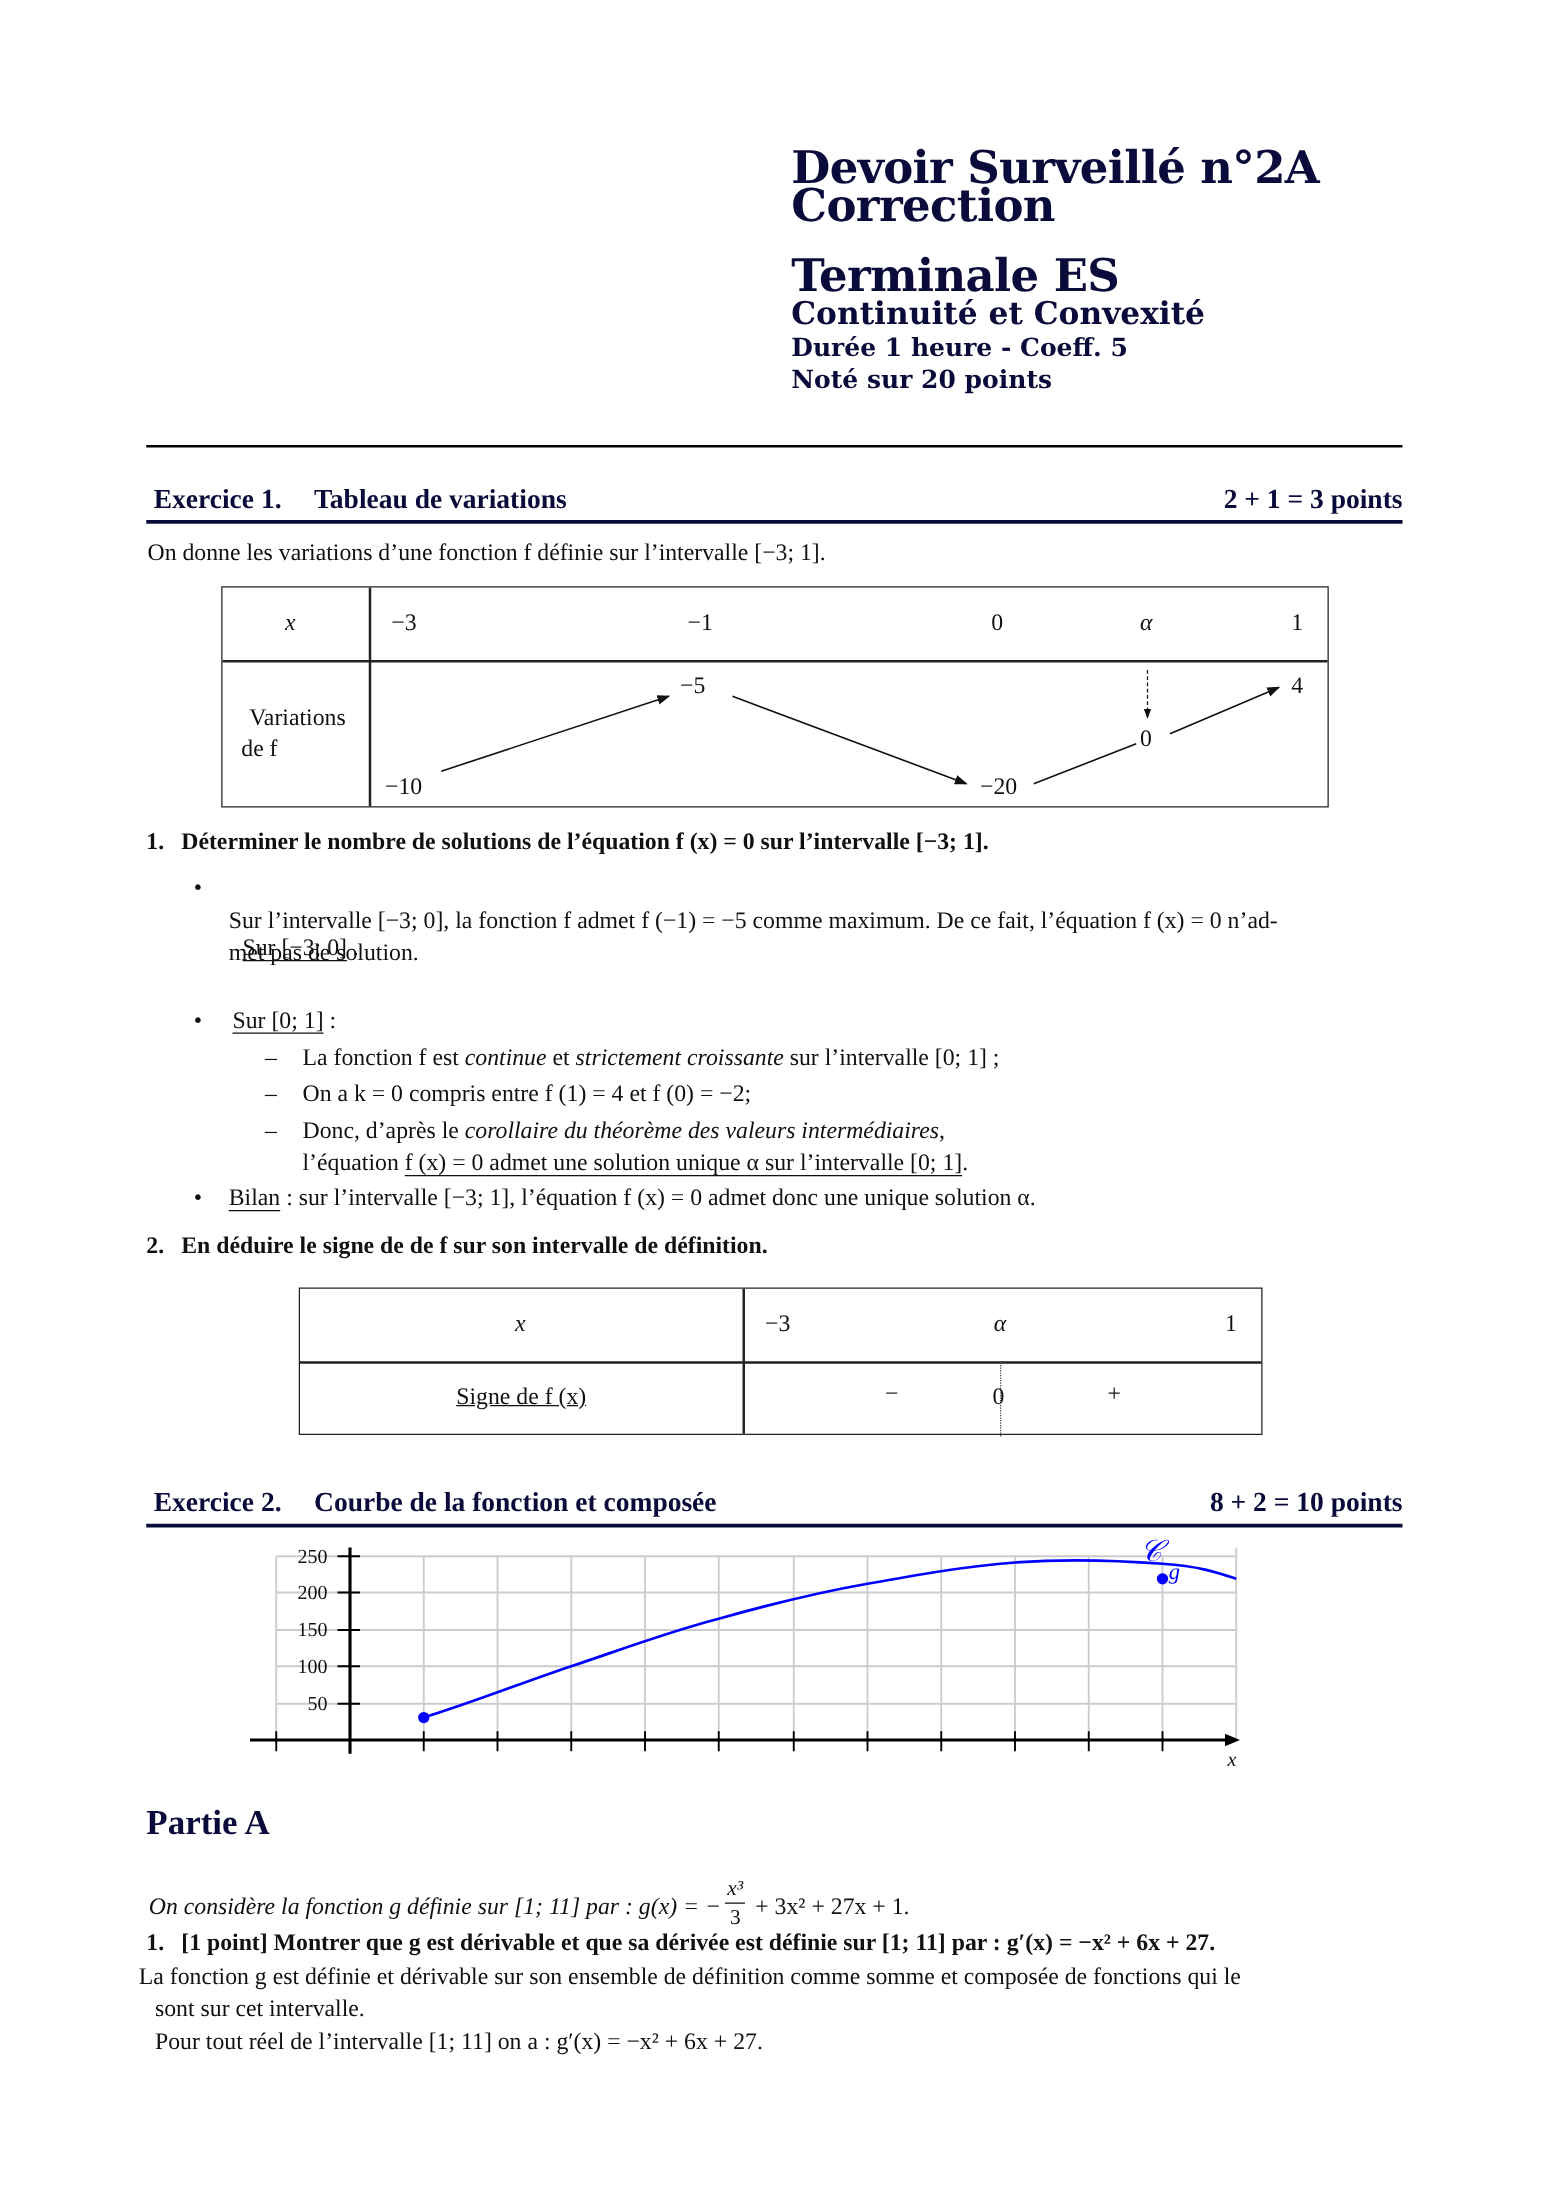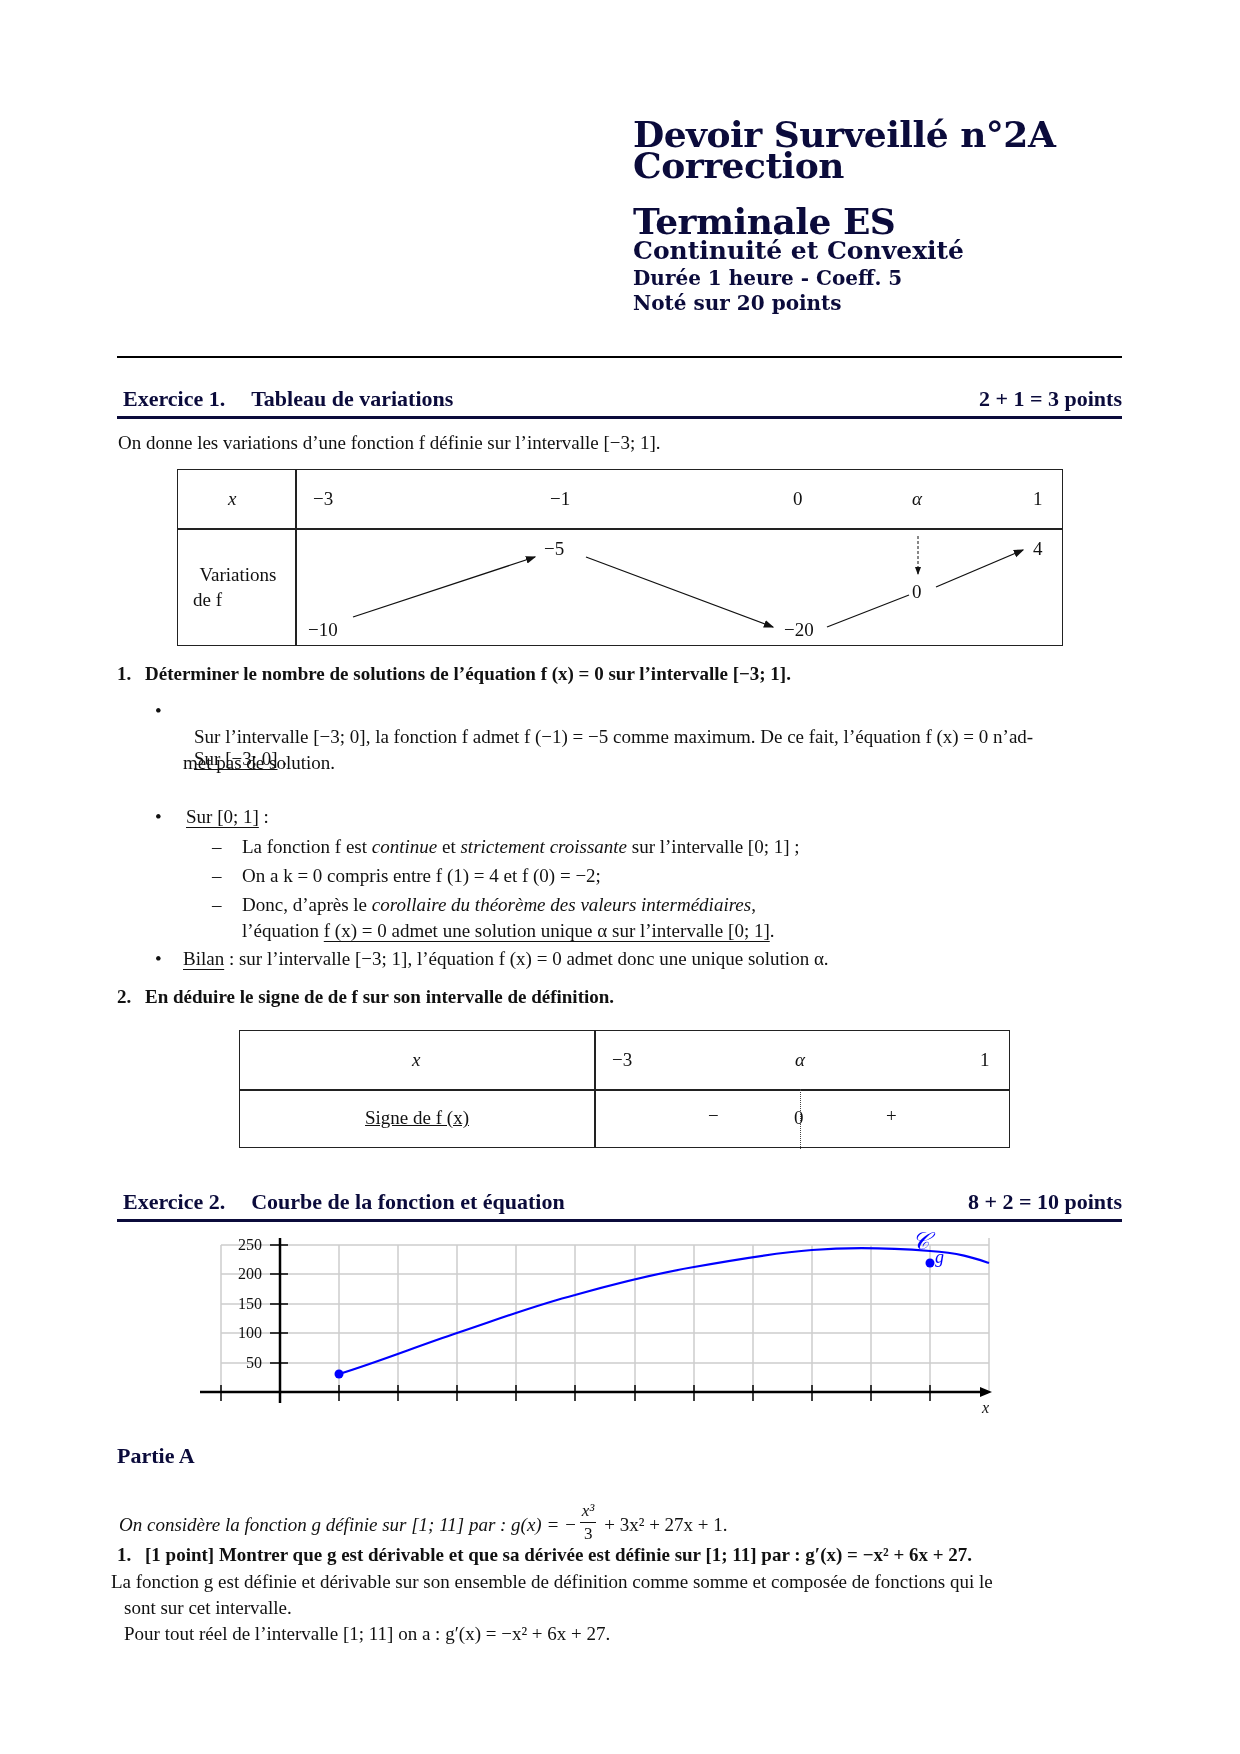--- a/index.html
+++ b/index.html
@@ -77,21 +77,21 @@
     <line x1="758" y1="117" x2="845" y2="80" stroke="#111" stroke-width="1.3" marker-end="url(#ah)"></line>
     <line x1="740" y1="66" x2="740" y2="104" stroke="#111" stroke-width="1" stroke-dasharray="3,2" marker-end="url(#ah)"></line>
   </svg>
 </div>
 
 <div class="list-line bold" style="left:117px; top:663px;">1.</div>
 <div class="list-line bold" style="left:145px; top:663px;">Déterminer le nombre de solutions de l’équation f (x) = 0 sur l’intervalle [−3; 1].</div>
 
 <div class="list-line" style="left:155px; top:700px;">•</div>
 <div class="list-line" style="left:194px; top:700px;margin-top:48px;"><span class="ul">Sur [−3; 0]</span><span> .</span></div>
-<div class="list-line" style="left:194px; top:726px;">Sur l’intervalle [−3; 0], la fonction f admet f (−1) = −5 comme maximum. De ce fait, l’équation f (x) = 0 n’ad-</div>
+<div class="list-line" style="left:183px; top:726px;">Sur l’intervalle [−3; 0], la fonction f admet f (−1) = −5 comme maximum. De ce fait, l’équation f (x) = 0 n’ad-</div>
 <div class="list-line" style="left:183px; top:752px;">met pas de solution.</div>
 
 <div class="list-line" style="left:155px; top:806px;">•</div>
 <div class="list-line" style="left:186px; top:806px;"><span class="ul">Sur [0; 1]</span><span> :</span></div>
 
 <div class="list-line" style="left:212px; top:836px;">–</div>
 <div class="list-line" style="left:242px; top:836px;">
   <span>La fonction f est </span><span class="it">continue</span><span> et </span><span class="it">strictement croissante</span><span> sur l’intervalle [0; 1] ;</span>
 </div>
 <div class="list-line" style="left:212px; top:865px;">–</div>
@@ -118,21 +118,21 @@
   <div class="lbl txt" style="left:372px; top:16px;">−3</div>
   <div class="lbl txt it" style="left:555px; top:16px;">α</div>
   <div class="lbl txt" style="left:740px; top:16px;">1</div>
   <div class="lbl txt" style="left:468px; top:72px;">−</div>
   <div class="lbl txt" style="left:554px; top:74px;">0</div>
   <div class="lbl txt" style="left:646px; top:72px;">+</div>
   <div class="abs" style="left:560px; top:58px; width:0; height:60px; border-left:1px dotted #444;"></div>
 </div>
 
 <div class="ex-head" style="top:1189px;">
-  <span class="left"><span>Exercice 2.</span><span class="ttl">Courbe de la fonction et équation</span></span>
+  <span class="left"><span>Exercice 2.</span><span class="ttl">Courbe de la fonction et composée</span></span>
   <span class="right">8 + 2 = 10 points</span>
 </div>
 
 <svg class="chart" width="820" height="190" viewBox="0 0 820 190">
 
   <g stroke="#cccccc" stroke-width="1.5">
     <line x1="21" y1="20" x2="21" y2="167"></line>
     <line x1="139" y1="20" x2="139" y2="167"></line>
     <line x1="198" y1="20" x2="198" y2="167"></line>
     <line x1="257" y1="20" x2="257" y2="167"></line>
@@ -185,21 +185,21 @@
   </g>
 
   <path d="M139,149 C178,137 218,121 257,108 C296,95 336,80 375,70 C414,59 454,49 494,42 C533,35 572,28 612,25 C651,22 691,23 730,26 C760,28 774,33 789,38" fill="none" stroke="#0000ff" stroke-width="2.2"></path>
   <circle cx="139" cy="149" r="4.5" fill="#0000ff"></circle>
   <circle cx="730" cy="38" r="4.5" fill="#0000ff"></circle>
   <text x="712" y="24" font-size="24" font-style="italic" fill="#0000ff">𝒞</text>
   <text x="735" y="38" font-size="18" font-style="italic" fill="#0000ff">g</text>
   <text x="782" y="188" font-size="16" font-style="italic" fill="#111">x</text>
 </svg>
 
-<div class="abs bold navy" style="left:117px; top:1443px; font-family:'Liberation Serif', serif; font-size:22px;">Partie A</div>
+<div class="abs bold navy" style="left:117px; top:1443px; font-family:'Liberation Serif', serif; font-size:28px;">Partie A</div>
 
 <div class="list-line it" style="left:119px; top:1504px; white-space:nowrap;">
   <span>On considère la fonction g définie sur [1; 11] par : g(x) = −</span><span style="display:inline-block; vertical-align:middle; text-align:center; margin:0 3px; font-style:italic; position:relative; top:-4px;"><span style="display:block; border-bottom:1.5px solid #111; padding:0 2px; font-size:17px; line-height:22px;">x³</span><span style="display:block; font-style:normal; font-size:17px; line-height:22px;">3</span></span><span style="font-style:normal"> + 3x² + 27x + 1.</span>
 </div>
 
 <div class="list-line bold" style="left:117px; top:1544px;">1.</div>
 <div class="list-line bold" style="left:145px; top:1544px;">[1 point] Montrer que g est dérivable et que sa dérivée est définie sur [1; 11] par : g′(x) = −x² + 6x + 27.</div>
 <div class="list-line" style="left:111px; top:1571px;">La fonction g est définie et dérivable sur son ensemble de définition comme somme et composée de fonctions qui le</div>
 <div class="list-line" style="left:124px; top:1597px;">sont sur cet intervalle.</div>
 <div class="list-line" style="left:124px; top:1623px;">Pour tout réel de l’intervalle [1; 11] on a : g′(x) = −x² + 6x + 27.</div>

